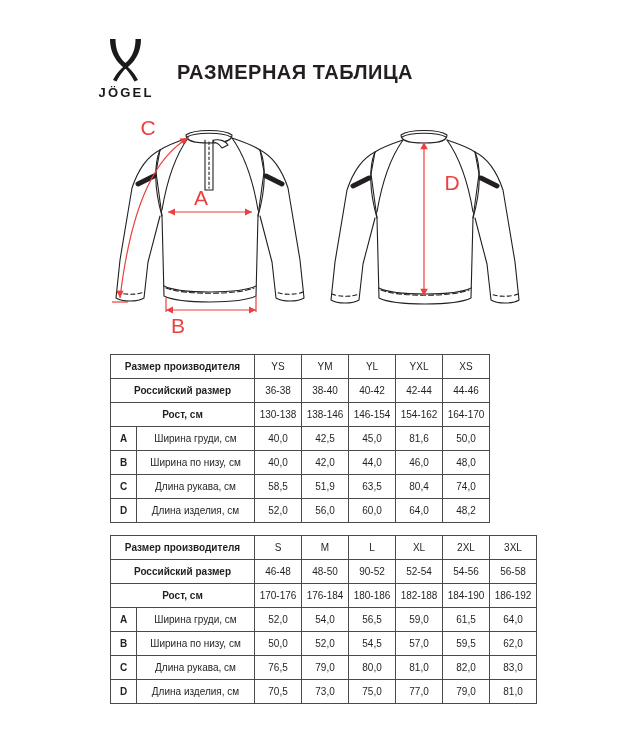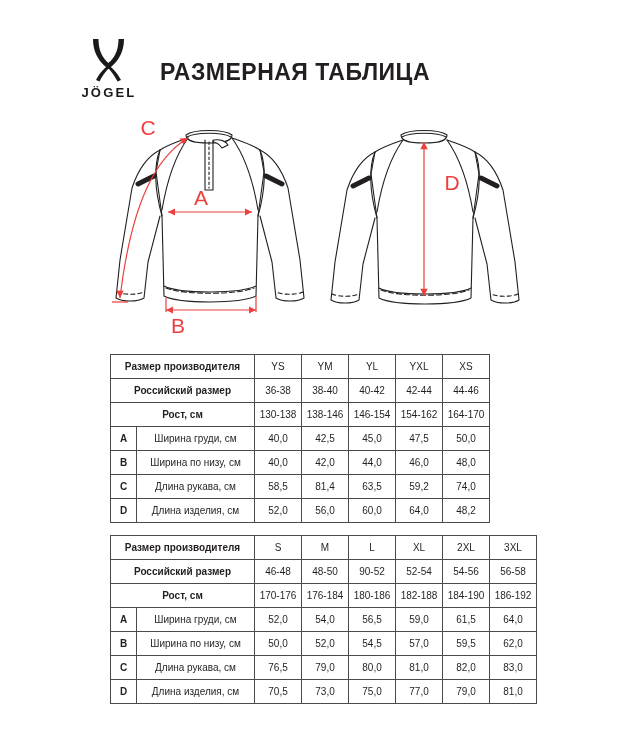--- a/index.html
+++ b/index.html
@@ -39,21 +39,21 @@
   .logo-mark { width: 44px; height: 48px; display: block; }
   .logo-word {
     font-size: 13px;
     font-weight: bold;
     letter-spacing: 2.2px;
     color: #1a1a1a;
     margin-top: 1px;
     font-family: "Liberation Sans", sans-serif;
   }
   .page-title {
-    font-size: 23px;
+    font-size: 20px;
     font-weight: bold;
     letter-spacing: 0.5px;
     color: #231f20;
     white-space: nowrap;
     line-height: 1;
   }
 
   
   .illustrations {
     position: absolute;
@@ -253,39 +253,39 @@
         <td class="val-cell">146-154</td>
         <td class="val-cell">154-162</td>
         <td class="val-cell">164-170</td>
       </tr>
       <tr>
         <td class="letter-cell">A</td>
         <td class="desc-cell">Ширина груди, см</td>
         <td class="val-cell">40,0</td>
         <td class="val-cell">42,5</td>
         <td class="val-cell">45,0</td>
-        <td class="val-cell">47,5</td>
+        <td class="val-cell">81,6</td>
         <td class="val-cell">50,0</td>
       </tr>
       <tr>
         <td class="letter-cell">B</td>
         <td class="desc-cell">Ширина по низу, см</td>
         <td class="val-cell">40,0</td>
         <td class="val-cell">42,0</td>
         <td class="val-cell">44,0</td>
         <td class="val-cell">46,0</td>
         <td class="val-cell">48,0</td>
       </tr>
       <tr>
         <td class="letter-cell">C</td>
         <td class="desc-cell">Длина рукава, см</td>
         <td class="val-cell">58,5</td>
-        <td class="val-cell">81,4</td>
+        <td class="val-cell">51,9</td>
         <td class="val-cell">63,5</td>
-        <td class="val-cell">59,2</td>
+        <td class="val-cell">80,4</td>
         <td class="val-cell">74,0</td>
       </tr>
       <tr>
         <td class="letter-cell">D</td>
         <td class="desc-cell">Длина изделия, см</td>
         <td class="val-cell">52,0</td>
         <td class="val-cell">56,0</td>
         <td class="val-cell">60,0</td>
         <td class="val-cell">64,0</td>
         <td class="val-cell">48,2</td>

